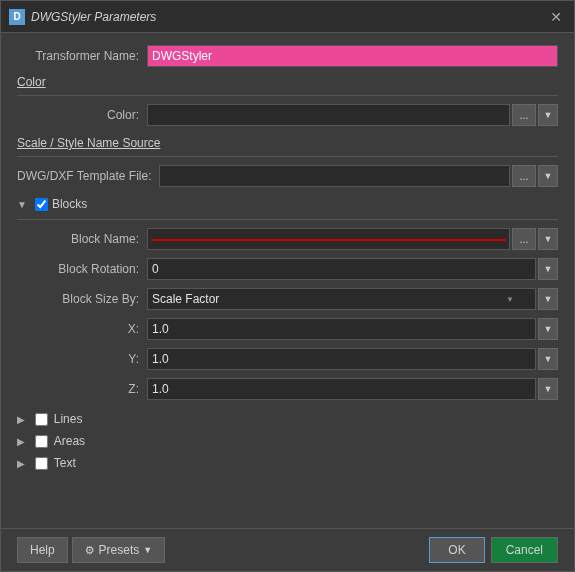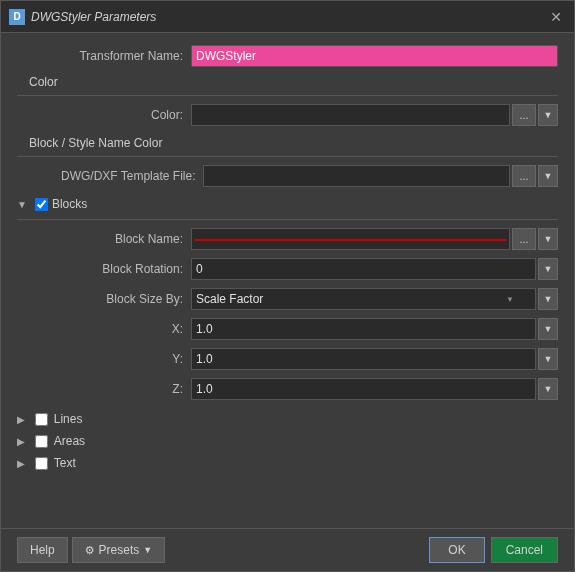--- a/index.html
+++ b/index.html
@@ -90,21 +90,20 @@
       align-items: center;
       margin-bottom: 8px;
     }
 
     .form-label {
       color: #bbb;
       text-align: right;
       min-width: 130px;
       padding-right: 8px;
       flex-shrink: 0;
-      margin-left: 44px;
     }
 
     .form-input {
       flex: 1;
       background: #2a2a2a;
       border: 1px solid #555;
       color: #e0e0e0;
       height: 22px;
       padding: 0 4px;
       outline: none;
@@ -149,22 +148,23 @@
       cursor: pointer;
       display: flex;
       align-items: center;
       justify-content: center;
       font-size: 9px;
       flex-shrink: 0;
     }
 
     .section-header {
       color: #ccc;
-      margin: 8px 0 6px 12px;
-      font-size: 12px;
+      margin: 8px 0 6px 0;
+      font-size: 12px;
+      text-decoration: underline;
     }
 
     .section-divider {
       border: none;
       border-top: 1px solid #555;
       margin: 4px 0 8px 0;
     }
 
     .expand-arrow {
       color: #aaa;
@@ -345,21 +345,21 @@
     <div class="form-row">
       <span class="form-label">Color:</span>
       <div class="form-input-with-btn">
         <input class="form-input" type="text" value="" style="flex: 1 1 0%;">
         <button class="small-btn">...</button>
         <button class="dropdown-btn">▼</button>
       </div>
     </div>
 
     <div class="section-header" style="margin-top:10px;">
-      <span>Block / Style Name Color</span>
+      <span>Scale / Style Name Source</span>
     </div>
     <hr class="section-divider">
 
     <div class="form-row">
       <span class="form-label">DWG/DXF Template File:</span>
       <div class="form-input-with-btn">
         <input class="form-input" type="text" value="" style="flex: 1 1 0%;">
         <button class="small-btn">...</button>
         <button class="dropdown-btn">▼</button>
       </div>

